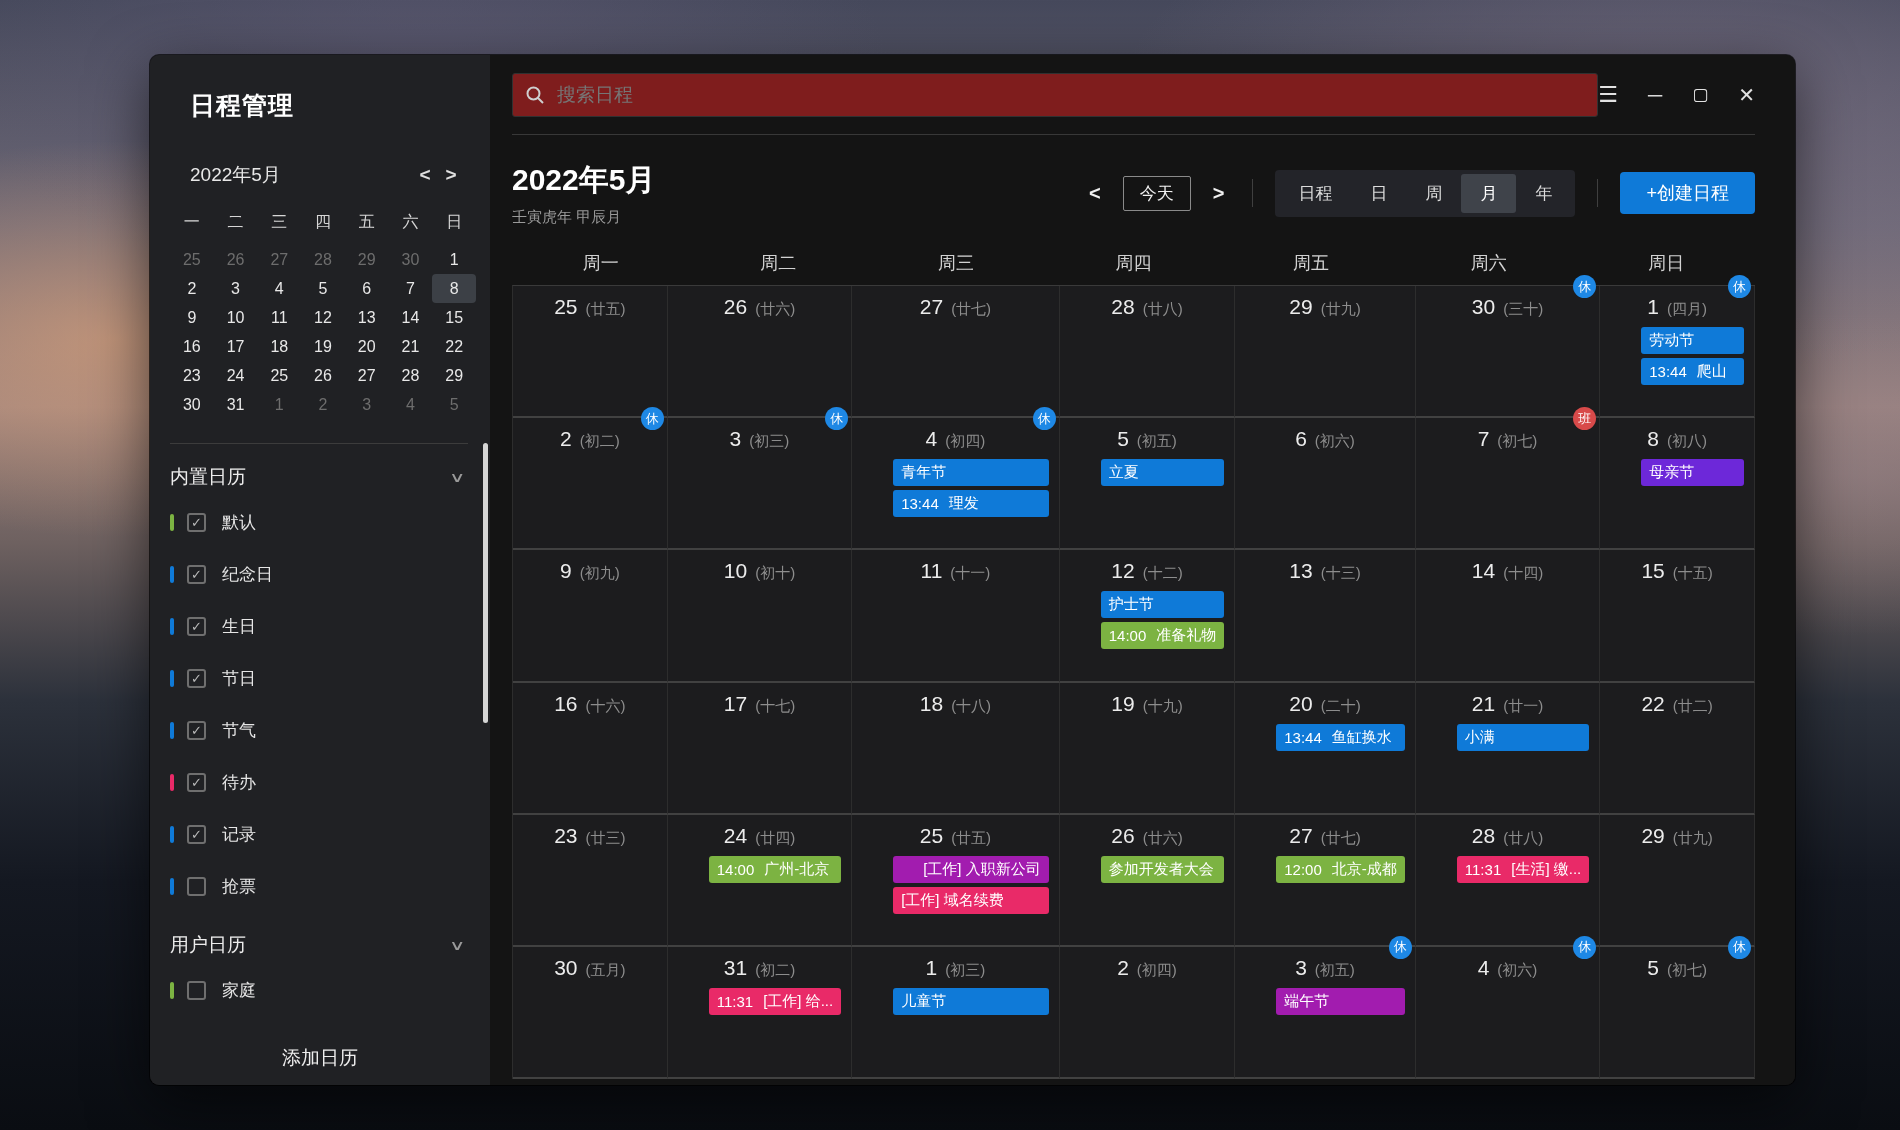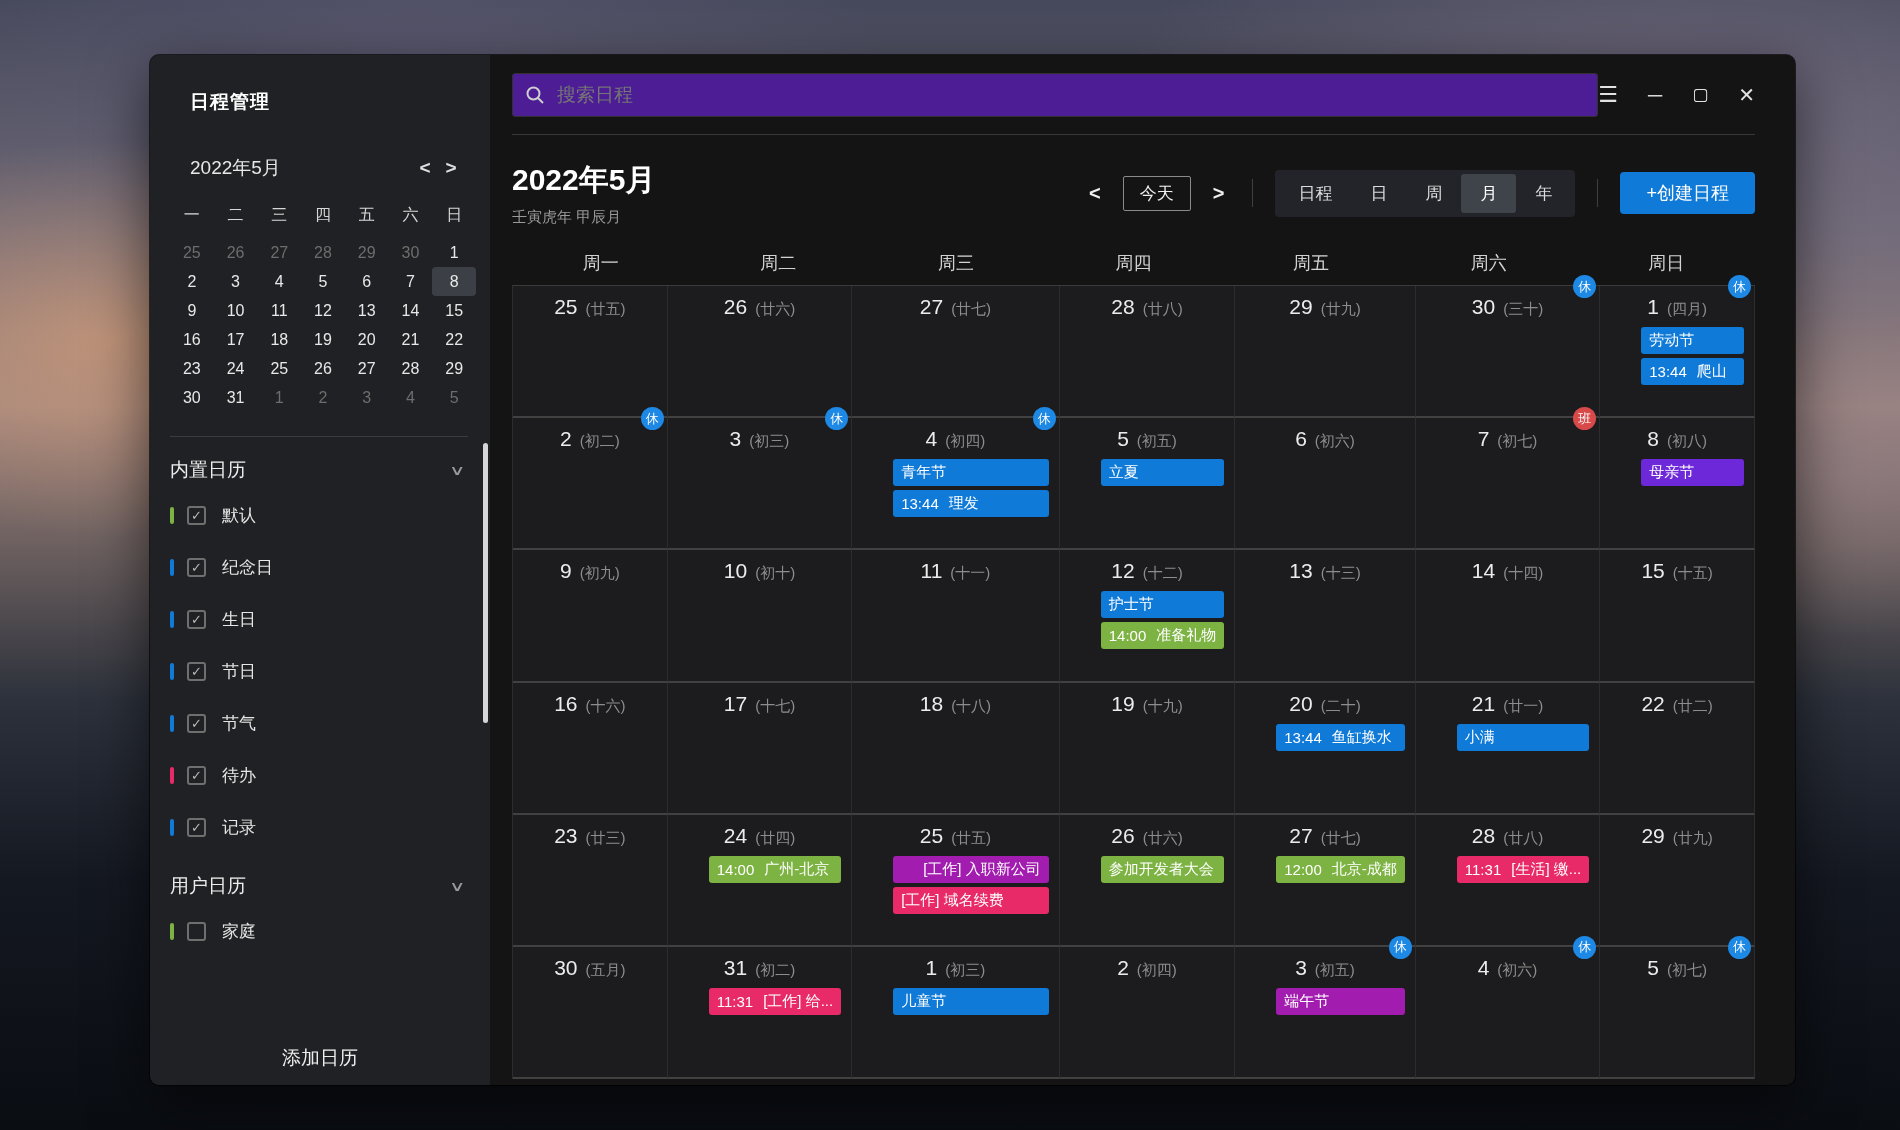--- a/index.html
+++ b/index.html
@@ -17,21 +17,21 @@
 
   
   .window {
     position:absolute; left:150px; top:55px; width:1645px; height:1030px;
     background:#141414; border-radius:9px; overflow:hidden;
     box-shadow:0 18px 60px rgba(0,0,0,.6), 0 0 0 1px rgba(0,0,0,.65);
   }
 
   
   .sidebar { position:absolute; left:0; top:0; bottom:0; width:340px; background:#202124; }
-  .side-title { margin:34px 0 0 40px; font-size:19px; font-weight:bold; color:#fff; letter-spacing:1px; }
+  .side-title { margin:34px 0 0 40px; font-size:25px; font-weight:bold; color:#fff; letter-spacing:1px; }
   .mini-head { margin:40px 26px 0 40px; display:flex; align-items:center; color:#e8e8e8; }
   .mini-month { flex:1; font-size:19px; }
   .nav-arrow { font-size:19px; font-weight:bold; color:#e0e0e0; width:26px; text-align:center; cursor:default; }
   .mini-weekdays { margin:24px 14px 0 20px; display:grid; grid-template-columns:repeat(7,1fr); text-align:center; font-size:16px; color:#d6d6d6; }
   .mini-grid { margin:12px 14px 0 20px; display:grid; grid-template-columns:repeat(7,1fr); }
   .mini-day { height:29px; display:flex; align-items:center; justify-content:center; font-size:16px; color:#e8e8e8; border-radius:4px; }
   .mini-day.muted { color:#6d6d6d; }
   .mini-day.today { background:#3c4046; }
   .side-divider { margin:24px 22px 0 20px; border-top:1px solid #3c3c3c; }
   .sections { margin-top:6px; }
@@ -42,21 +42,21 @@
   .color-bar { width:4px; height:17px; border-radius:2px; }
   .cbox { width:19px; height:19px; margin-left:13px; border:2px solid #6f6f6f; border-radius:3px;
           display:flex; align-items:center; justify-content:center; font-size:13px; color:#b9b9b9; }
   .cal-label { margin-left:16px; font-size:17px; color:#e6e6e6; }
   .add-cal { position:absolute; left:0; right:0; bottom:14px; text-align:center; font-size:19px; color:#ededed; }
   .scroll-thumb { position:absolute; right:2px; top:388px; width:5px; height:280px; background:#d6d6d6; border-radius:3px; }
 
   
   .main { position:absolute; left:340px; right:0; top:0; bottom:0; display:flex; flex-direction:column; padding:0 40px 0 22px; background:#141414; }
   .topbar { height:80px; display:flex; align-items:center; border-bottom:1px solid #383838; }
-  .search-box { width:1095px; height:44px; background:#4c1d95; border:1px solid #313131; border-radius:3px;
+  .search-box { width:1095px; height:44px; background:#7f1d1d; border:1px solid #313131; border-radius:3px;
                 display:flex; align-items:center; padding:0 12px; }
   .search-box svg { flex:none; }
   .search-box input { flex:1; margin-left:12px; background:transparent; border:none; outline:none; font-size:19px; color:#ddd; font-family:inherit; }
   .search-box input::placeholder { color:#767676; }
   .win-controls { margin-left:auto; display:flex; align-items:center; gap:30px; color:#e2e2e2; }
   .win-btn { cursor:default; line-height:1; }
   .wb-menu { font-size:22px; } .wb-min { font-size:20px; } .wb-max { font-size:17px; } .wb-close { font-size:20px; }
 
   .header-row { height:116px; display:flex; align-items:center; justify-content:space-between; }
   .title-block { display:flex; flex-direction:column; gap:7px; }
@@ -192,20 +192,25 @@
             <div class="cal-item">
     <span class="color-bar" style="background: rgb(233, 42, 104);"></span>
     <span class="cbox">✓</span>
     <span class="cal-label">待办</span>
   </div>
             <div class="cal-item">
     <span class="color-bar" style="background: rgb(15, 122, 216);"></span>
     <span class="cbox">✓</span>
     <span class="cal-label">记录</span>
   </div>
+            <div class="cal-item">
+    <span class="color-bar" style="background: rgb(15, 122, 216);"></span>
+    <span class="cbox"></span>
+    <span class="cal-label">抢票</span>
+  </div>
           </div>
   </div>
         <div class="section">
     <div class="section-head">
       <span>用户日历</span>
       <span class="chev">∨</span>
     </div>
     <div class="section-items">
             <div class="cal-item">
     <span class="color-bar" style="background: rgb(124, 179, 66);"></span>

